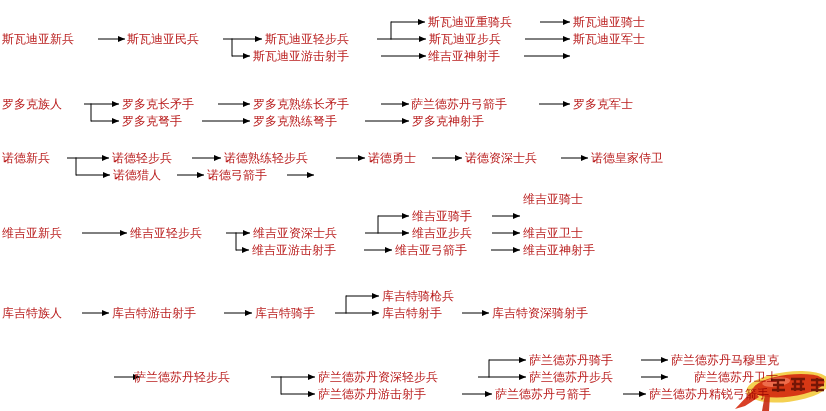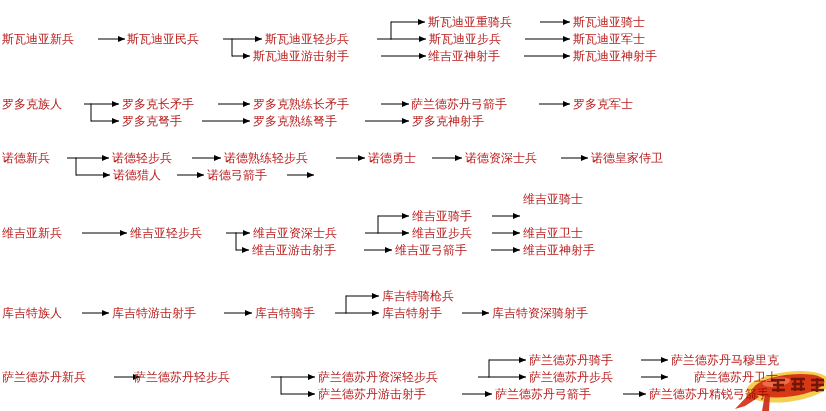--- a/index.html
+++ b/index.html
@@ -102,21 +102,20 @@
 
   <div class="node" style="left:2px;top:31px">斯瓦迪亚新兵</div>
   <div class="node" style="left:127px;top:31px">斯瓦迪亚民兵</div>
   <div class="node" style="left:253px;top:48px">斯瓦迪亚游击射手</div>
   <div class="node" style="left:265px;top:31px">斯瓦迪亚轻步兵</div>
   <div class="node" style="left:428px;top:14px">斯瓦迪亚重骑兵</div>
   <div class="node" style="left:573px;top:14px">斯瓦迪亚骑士</div>
   <div class="node" style="left:429px;top:31px">斯瓦迪亚步兵</div>
   <div class="node" style="left:573px;top:31px">斯瓦迪亚军士</div>
   <div class="node" style="left:428px;top:48px">维吉亚神射手</div>
-  <div class="node" style="left:573px;top:48px">斯瓦迪亚神射手</div>
 
   <div class="node" style="left:2px;top:96px">罗多克族人</div>
   <div class="node" style="left:122px;top:96px">罗多克长矛手</div>
   <div class="node" style="left:253px;top:96px">罗多克熟练长矛手</div>
   <div class="node" style="left:411px;top:96px">萨兰德苏丹弓箭手</div>
   <div class="node" style="left:573px;top:96px">罗多克军士</div>
   <div class="node" style="left:122px;top:113px">罗多克弩手</div>
   <div class="node" style="left:253px;top:113px">罗多克熟练弩手</div>
   <div class="node" style="left:412px;top:113px">罗多克神射手</div>
 
@@ -140,21 +139,20 @@
   <div class="node" style="left:395px;top:242px">维吉亚弓箭手</div>
   <div class="node" style="left:523px;top:242px">维吉亚神射手</div>
 
   <div class="node" style="left:2px;top:305px">库吉特族人</div>
   <div class="node" style="left:112px;top:305px">库吉特游击射手</div>
   <div class="node" style="left:255px;top:305px">库吉特骑手</div>
   <div class="node" style="left:382px;top:288px">库吉特骑枪兵</div>
   <div class="node" style="left:382px;top:305px">库吉特射手</div>
   <div class="node" style="left:492px;top:305px">库吉特资深骑射手</div>
 
-  <div class="node" style="left:2px;top:369px">萨兰德苏丹新兵</div>
   <div class="node" style="left:134px;top:369px">萨兰德苏丹轻步兵</div>
   <div class="node" style="left:318px;top:369px">萨兰德苏丹资深轻步兵</div>
   <div class="node" style="left:318px;top:386px">萨兰德苏丹游击射手</div>
   <div class="node" style="left:529px;top:352px">萨兰德苏丹骑手</div>
   <div class="node" style="left:671px;top:352px">萨兰德苏丹马穆里克</div>
   <div class="node" style="left:529px;top:369px">萨兰德苏丹步兵</div>
   <div class="node" style="left:694px;top:369px">萨兰德苏丹卫士</div>
   <div class="node" style="left:495px;top:386px">萨兰德苏丹弓箭手</div>
   <div class="node" style="left:649px;top:386px">萨兰德苏丹精锐弓箭手</div>
 

